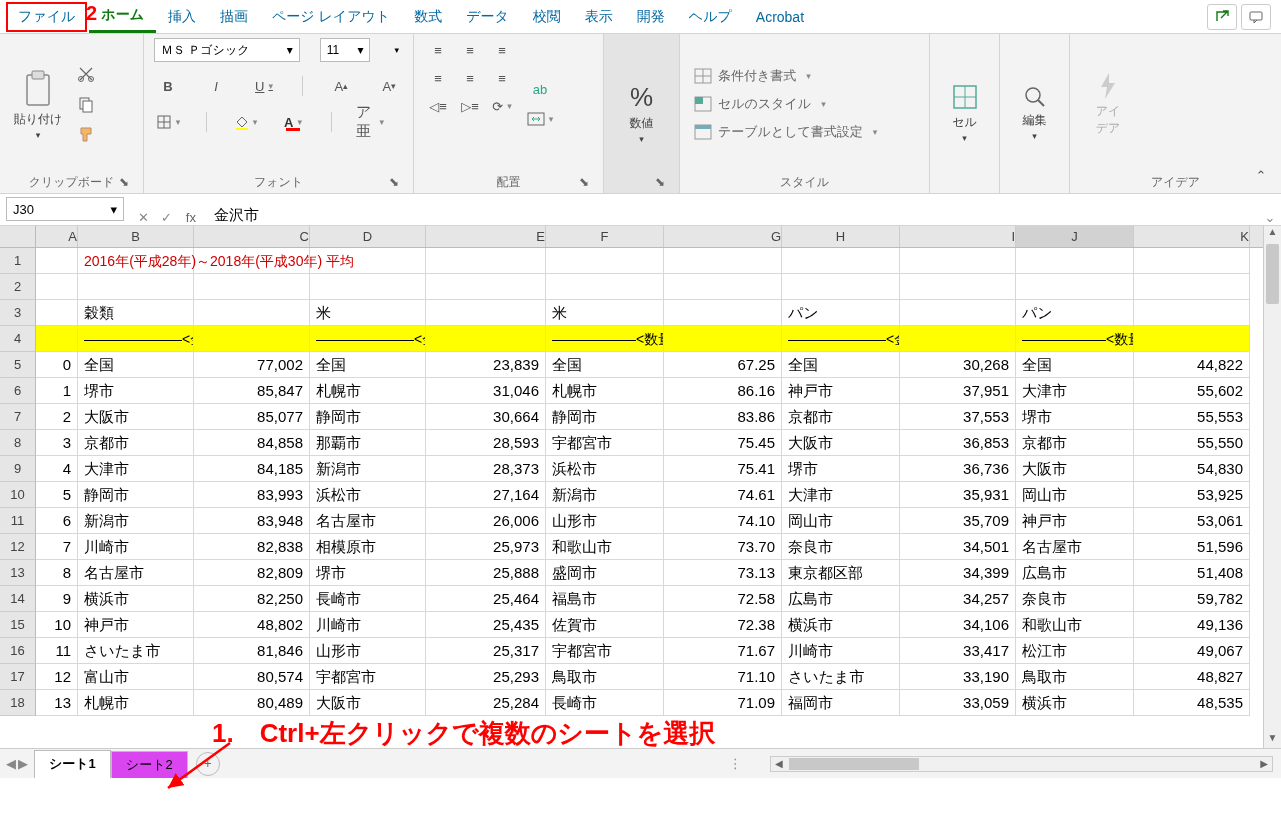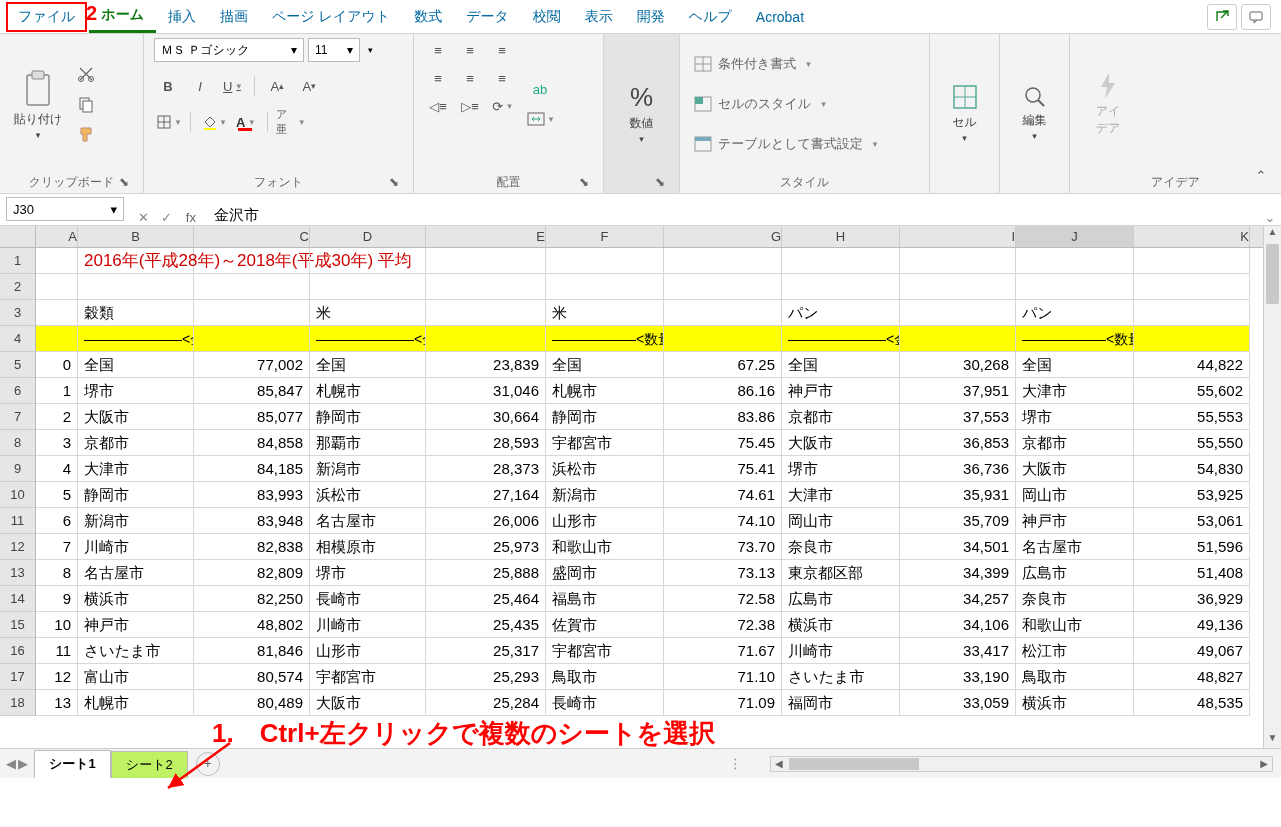--- a/index.html
+++ b/index.html
@@ -12,21 +12,21 @@
 .tabbar-right{margin-left:auto;display:flex;gap:4px;padding-right:6px}
 .top-btn{width:30px;height:26px;border:1px solid #ccc;border-radius:3px;display:flex;align-items:center;justify-content:center;background:#fff}
 .ribbon{display:flex;height:160px;background:#f3f3f3;border-bottom:1px solid #d4d4d4}
 .rgroup{border-right:1px solid #d4d4d4;padding:4px 10px 2px 10px;display:flex;flex-direction:column;position:relative}
 .rgroup-body{flex:1;display:flex;gap:6px}
 .rgroup-label{text-align:center;font-size:12px;color:#666;padding-top:4px;position:relative}
 .dlaunch{position:absolute;right:2px;bottom:2px;width:14px;height:14px;display:flex;align-items:center;justify-content:center}
 .bigbtn{display:flex;flex-direction:column;align-items:center;justify-content:center;width:56px;font-size:12px;color:#444;gap:2px}
 .iconcol{display:flex;flex-direction:column;gap:6px;justify-content:center}
 .ibtn{width:28px;height:24px;display:flex;align-items:center;justify-content:center;color:#555}
-.font-row{display:flex;gap:4px;align-items:center;margin-bottom:6px}
+.font-row{display:flex;gap:20px;align-items:center;margin-bottom:6px}
 .font-sel{border:1px solid #bbb;background:#fff;height:24px;padding:0 6px;font-size:12px;display:flex;align-items:center;justify-content:space-between;gap:4px}
 .align-grid{display:grid;grid-template-columns:repeat(3,28px);grid-auto-rows:24px;gap:4px}
 .stylebtn{display:flex;align-items:center;gap:6px;font-size:13px;color:#666;padding:3px 4px}
 .chev::after{content:"▾";font-size:9px;color:#888;margin-left:4px}
 .collapse-btn{position:absolute;right:6px;bottom:6px}
 .namebox-row{display:flex;align-items:flex-end;height:32px;border-bottom:1px solid #d4d4d4;background:#fff}
 .namebox{width:118px;border:1px solid #bbb;margin:4px 0 4px 6px;height:24px;padding:0 6px;display:flex;align-items:center;justify-content:space-between;font-size:13px}
 .fx-btns{display:flex;gap:12px;padding:0 14px;color:#888}
 .fx-label{color:#666;padding-right:10px}
 .formula-bar{flex:1;padding:0 8px;font-size:15px}
@@ -44,31 +44,31 @@
 .cB{width:116px}
 .cC{width:116px;text-align:right}
 .cD{width:116px}
 .cE{width:120px;text-align:right}
 .cF{width:118px}
 .cG{width:118px;text-align:right}
 .cH{width:118px}
 .cI{width:116px;text-align:right}
 .cJ{width:118px}
 .cK{width:116px;text-align:right}
-.title-text{color:#d00000;font-size:17px}
+.title-text{color:#d00000;font-size:14px}
 .yellow{background:#ffff00}
 .hdr-txt{font-size:15px}
 .vscroll{position:absolute;right:0;top:0;bottom:0;width:18px;background:#f0f0f0;border-left:1px solid #ccc}
 .vscroll .thumb{position:absolute;left:2px;right:2px;top:18px;height:60px;background:#c8c8c8;border-radius:2px}
 .vscroll .arr{position:absolute;left:0;right:0;height:16px;text-align:center;font-size:10px;color:#666}
 .sheetbar{display:flex;align-items:center;height:30px;border-top:1px solid #ccc;background:#f3f3f3}
 .sheet-nav{display:flex;gap:2px;padding:0 6px;color:#888}
 .sheet-tab{padding:4px 14px;border:1px solid #bbb;border-bottom:none;background:#fff;font-size:13px;margin-top:2px}
 .sheet-tab.active{background:#fff;border-bottom:2px solid #fff;font-weight:bold}
-.sheet-tab.inactive{background:#bef264}
+.sheet-tab.inactive{background:#d946ef}
 .add-sheet{width:24px;height:24px;border:1px solid #bbb;border-radius:50%;display:flex;align-items:center;justify-content:center;margin-left:8px;color:#666}
 .hscroll{flex:1;margin:0 8px 0 20px;height:16px;background:#f0f0f0;border:1px solid #ccc;position:relative}
 .hscroll .thumb{position:absolute;left:18px;top:1px;bottom:1px;width:130px;background:#c8c8c8}
 .hscroll .arr{position:absolute;top:0;bottom:0;width:16px;text-align:center;font-size:10px;color:#666;line-height:14px}
 .annot1{position:absolute;left:212px;top:716px;color:red;font-size:26px;font-weight:bold;z-index:50}
 .arrow-svg{position:absolute;left:160px;top:738px;z-index:49}
 svg{display:block}
 </style>
 </head>
 <body>
@@ -173,21 +173,21 @@
               <rect x="3" y="14" width="12" height="3" fill="#ffff00"></rect>
             </svg>
           </div>
         <div class="ibtn chev">
             <span style="color:#333;font-weight:bold">A</span>
             <svg width="14" height="4" style="position:absolute;margin-top:16px">
               <rect width="14" height="3" fill="red"></rect>
             </svg>
           </div>
         <div style="width:1px;height:20px;background:#ccc;margin:0 4px"></div>
-        <div class="ibtn chev" style="font-size:11px">ア亜</div>
+        <div class="ibtn chev" style="font-size:15px">ア亜</div>
       </div>
     </div>
     <div class="rgroup-label"><span>フォント</span><span class="dlaunch">⬊</span></div>
   </div>
 
   <div class="rgroup" style="width:190px">
     <div class="rgroup-body" style="gap:10px">
       <div>
         <div class="align-grid">
           <div class="ibtn">≡</div>
@@ -221,21 +221,21 @@
         <span>数値</span>
         <span style="font-size:9px">▾</span>
       </div>
     </div>
     <div class="rgroup-label">
         <span class="dlaunch">⬊</span>
       </div>
   </div>
 
   <div class="rgroup" style="width:250px">
-    <div class="rgroup-body" style="flex-direction:column;gap:16px;justify-content:center">
+    <div class="rgroup-body" style="flex-direction:column;gap:4px;justify-content:center">
       <div class="stylebtn chev">
           <svg width="18" height="16">
             <rect x="1" y="1" width="16" height="14" fill="none" stroke="#999"></rect>
             <line x1="1" y1="8" x2="17" y2="8" stroke="#999"></line>
             <line x1="9" y1="1" x2="9" y2="15" stroke="#999"></line>
           </svg>
           <span>条件付き書式</span>
         </div>
       <div class="stylebtn chev">
           <svg width="18" height="16">
@@ -516,21 +516,21 @@
         <div class="cell cA">9</div>
         <div class="cell cB">横浜市</div>
         <div class="cell cC">82,250</div>
         <div class="cell cD">長崎市</div>
         <div class="cell cE">25,464</div>
         <div class="cell cF">福島市</div>
         <div class="cell cG">72.58</div>
         <div class="cell cH">広島市</div>
         <div class="cell cI">34,257</div>
         <div class="cell cJ">奈良市</div>
-        <div class="cell cK">36,929</div>
+        <div class="cell cK">59,782</div>
       </div>
       <div class="row">
         <div class="rh">15</div>
         <div class="cell cA">10</div>
         <div class="cell cB">神戸市</div>
         <div class="cell cC">48,802</div>
         <div class="cell cD">川崎市</div>
         <div class="cell cE">25,435</div>
         <div class="cell cF">佐賀市</div>
         <div class="cell cG">72.38</div>

